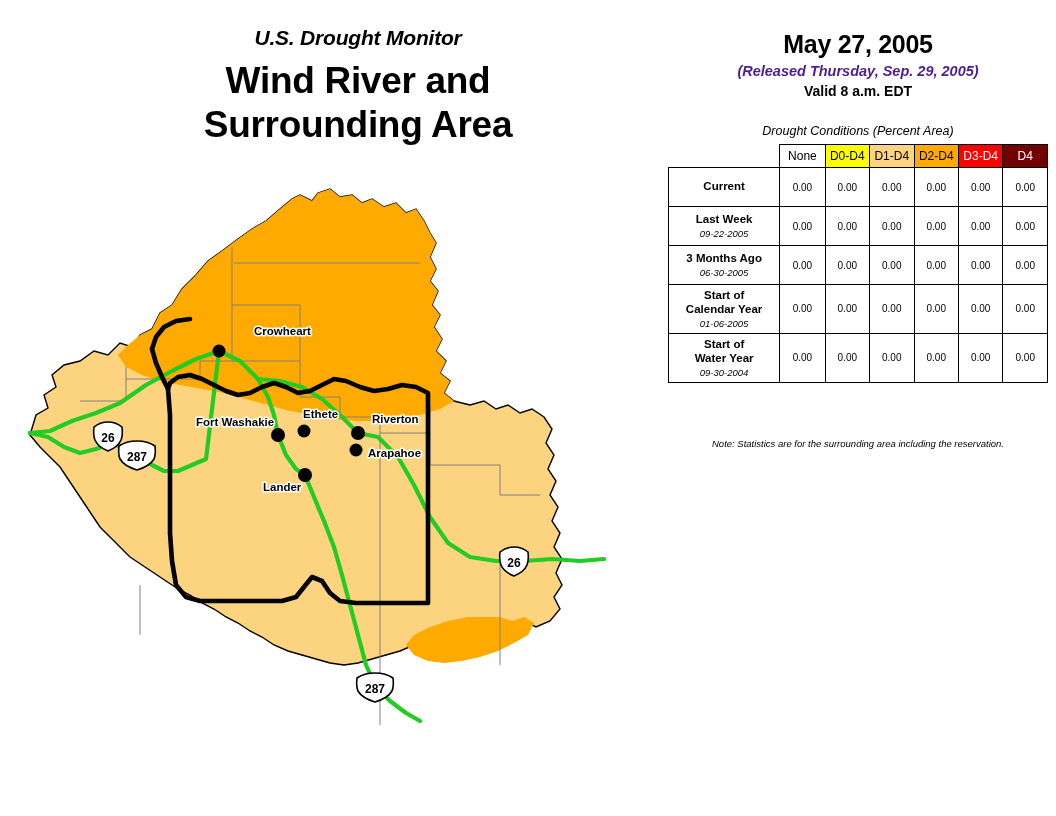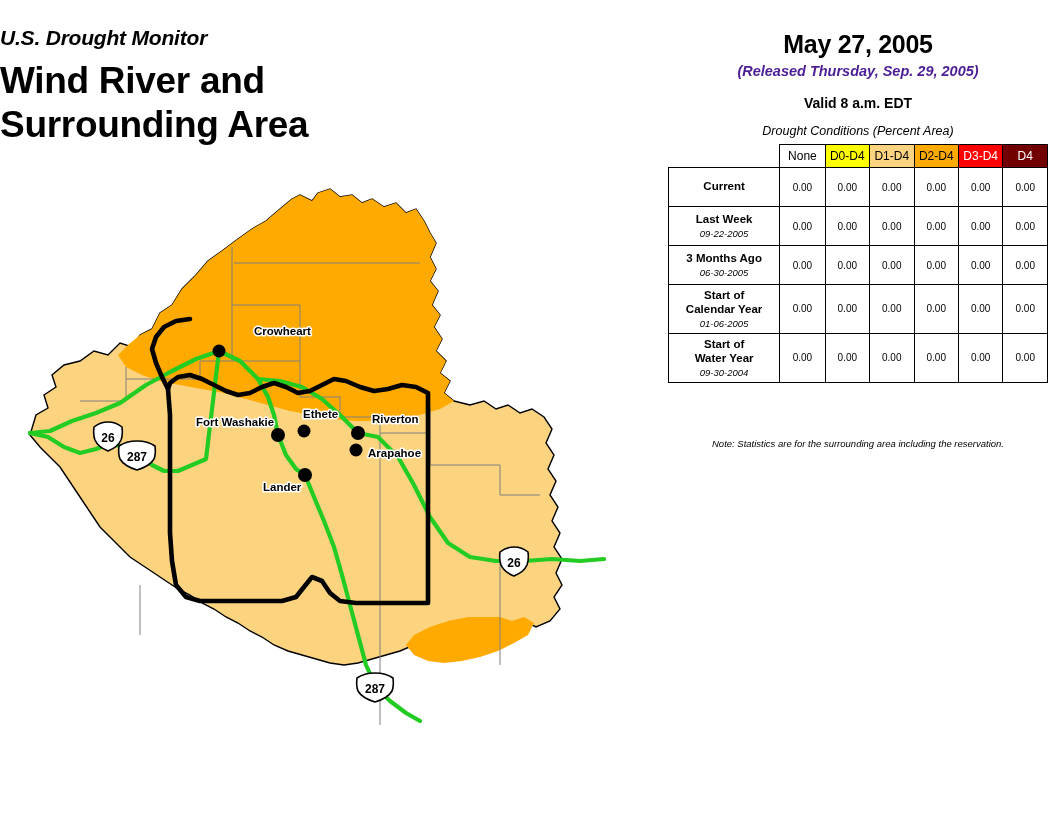--- a/index.html
+++ b/index.html
@@ -19,21 +19,22 @@
   #left-panel {
     position: absolute;
     left: 0; top: 0;
     width: 660px; height: 816px;
   }
 
   #title-block {
     position: absolute;
     left: 0; top: 26px;
     width: 660px;
-    text-align: left;
+    text-align: center;
+    padding-left: 28px;
   }
   #dm-kicker {
     font-size: 21px;
     font-weight: bold;
     font-style: italic;
     letter-spacing: -0.2px;
     color: #000;
     line-height: 1.1;
   }
   #region-title {
@@ -90,21 +91,21 @@
     letter-spacing: -0.3px;
   }
   #released-date {
     margin-top: 4px;
     font-size: 14.5px;
     font-weight: bold;
     font-style: italic;
     color: #4c1d95;
   }
   #valid-time {
-    margin-top: 16px;
+    margin-top: 4px;
     font-size: 14px;
     font-weight: bold;
     color: #000;
   }
 
   #table-caption {
     position: absolute;
     left: 0; top: 124px;
     width: 396px;
     text-align: center;

